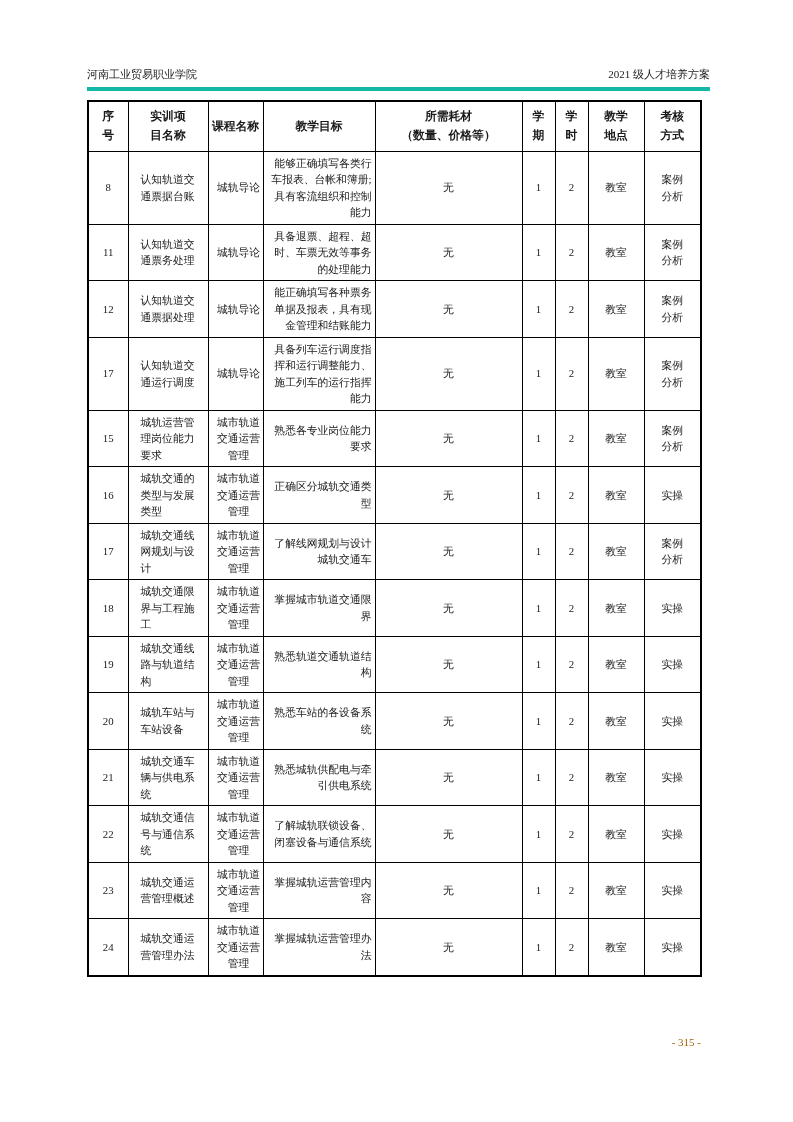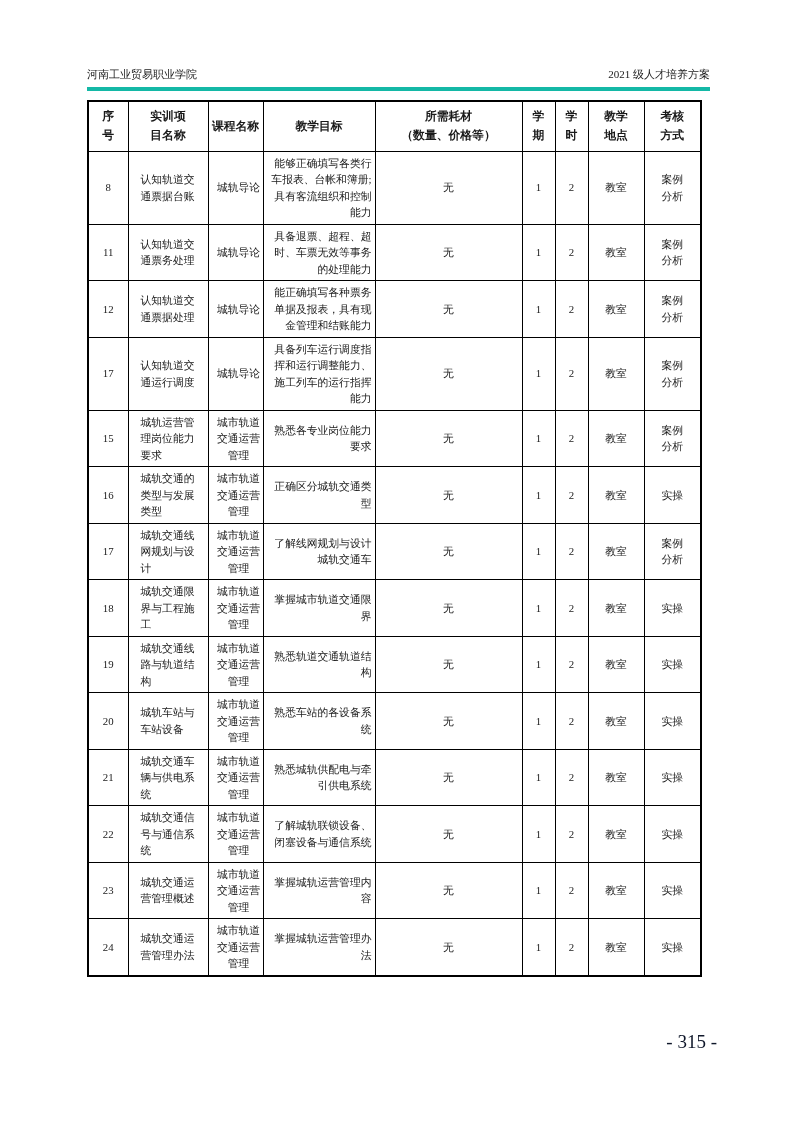--- a/index.html
+++ b/index.html
@@ -59,24 +59,24 @@
     padding: 3px 3px;
     text-align: center;
   }
   
   table.training-table td:nth-child(2) { text-align: left; padding-left: 12px; }
   table.training-table td:nth-child(4) { text-align: right; padding-left: 3px; }
   table.training-table td:nth-child(3) { padding-left: 7px; padding-right: 1px; }
   .page-footer {
     position: absolute;
     top: 1034px;
-    right: 76px;
-    font-size: 19px;
+    right: 92px;
+    font-size: 11px;
     line-height: 16px;
-    color: #0f172a;
+    color: #a16207;
   }
 </style>
 </head>
 <body>
 
 <div class="page">
 
   <div class="page-header">
     <span>河南工业贸易职业学院</span>
     <span>2021 级人才培养方案</span>

